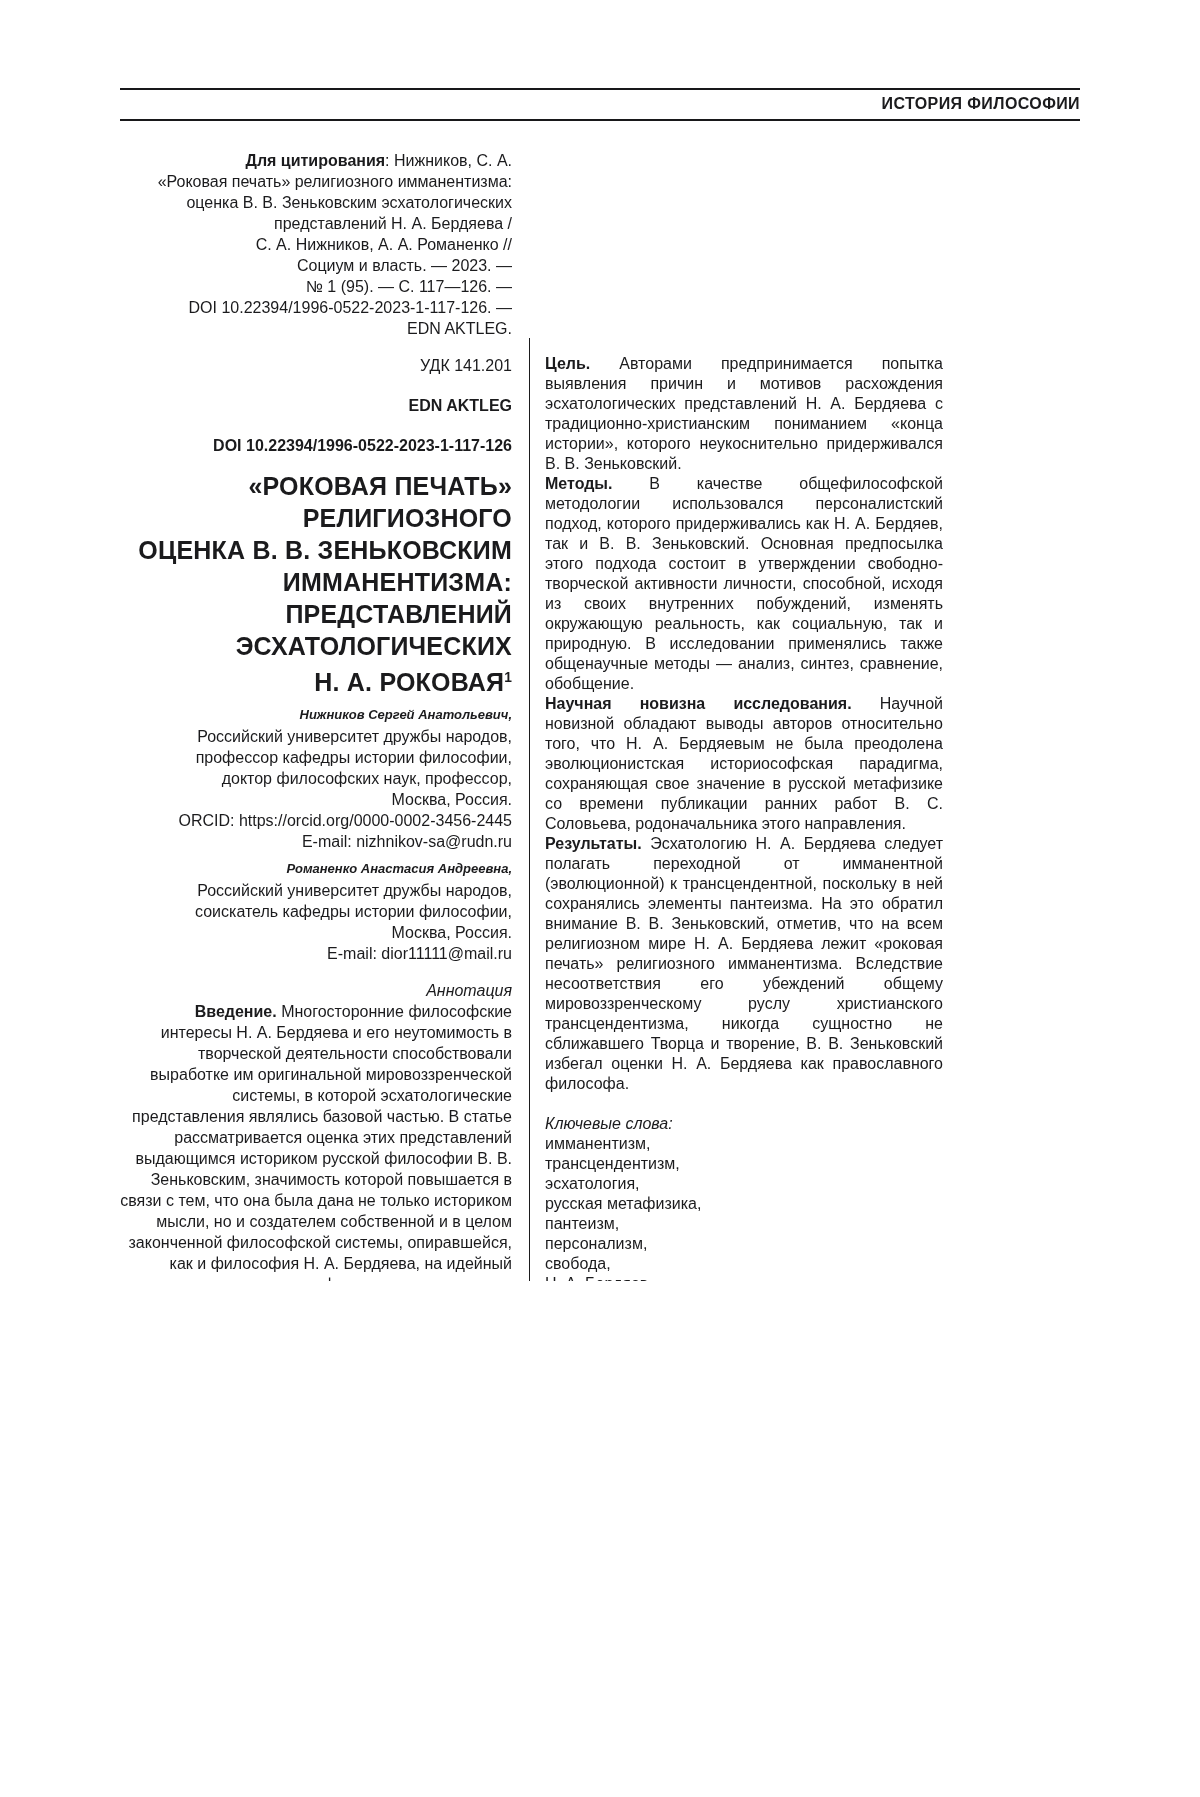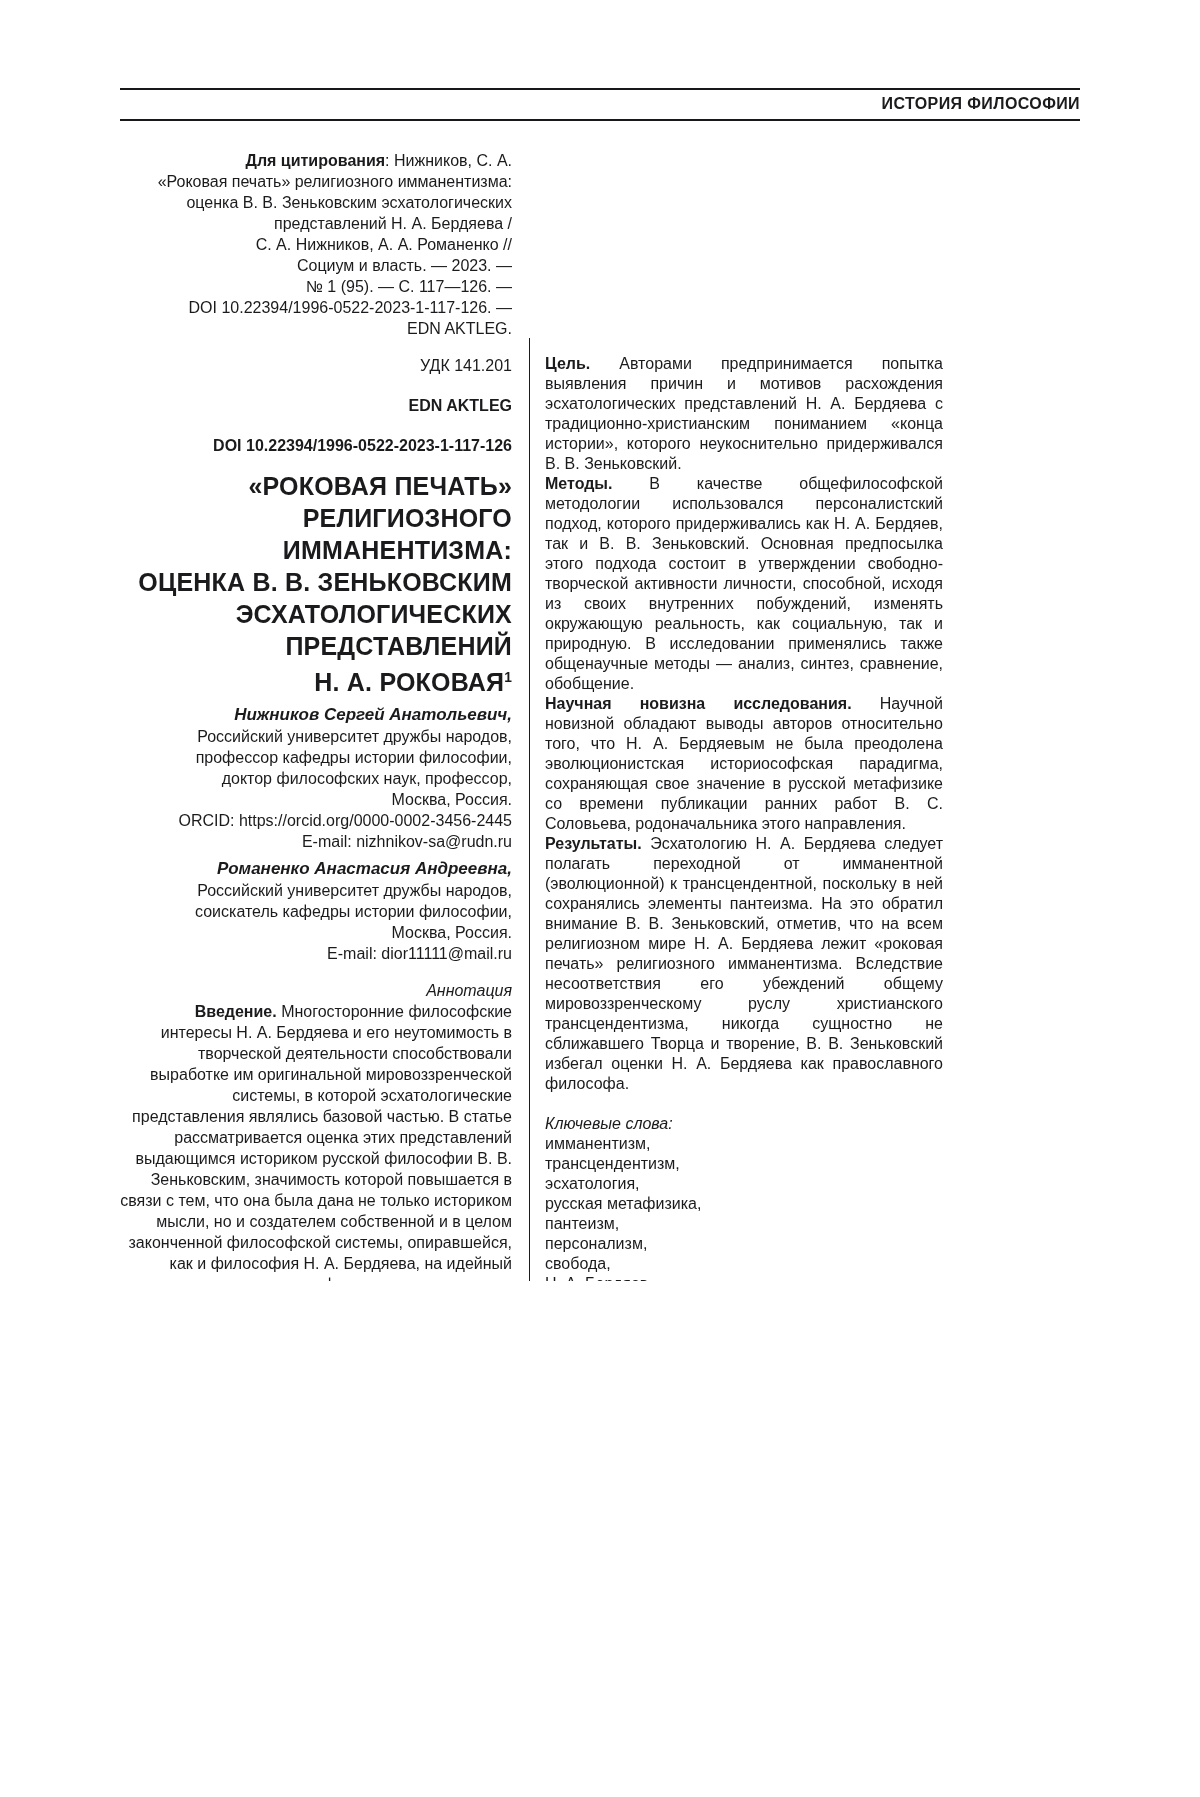--- a/index.html
+++ b/index.html
@@ -33,21 +33,21 @@
   .bold { font-weight: 700; }
 
   .title {
     margin: 14px 0 0; font-size: 25px; line-height: 32px;
     font-weight: 700; letter-spacing: .2px;
   }
   .title sup { font-size: .55em; }
 
   .author { margin-top: 6px; }
   .author + .author { }
-  .author-name { font-weight: 700; font-style: italic; font-size: 17px; line-height: 22px; }
+  .author-name { font-weight: 700; font-style: italic; font-size: 13px; line-height: 22px; }
 
   .annot-heading { font-style: italic; margin-top: 16px; }
   .abstract { margin: 0; text-align: right; }
 
   .vdivider {
     position: absolute; left: 529px; top: 338px;
     width: 1px; height: 1105px; background: #1b1b1d;
   }
 
   .col-right {
@@ -99,24 +99,24 @@
       <div class="cit-line">EDN AKTLEG.</div>
     </div>
 
     <div class="meta-line">УДК 141.201</div>
     <div class="meta-line bold">EDN AKTLEG</div>
     <div class="meta-line bold">DOI 10.22394/1996-0522-2023-1-117-126</div>
 
     <h1 class="title">
       <div>«РОКОВАЯ ПЕЧАТЬ»</div>
       <div>РЕЛИГИОЗНОГО</div>
+      <div>ОЦЕНКА В. В. ЗЕНЬКОВСКИМ</div>
       <div>ИММАНЕНТИЗМА:</div>
-      <div>ОЦЕНКА В. В. ЗЕНЬКОВСКИМ</div>
+      <div>ПРЕДСТАВЛЕНИЙ</div>
       <div>ЭСХАТОЛОГИЧЕСКИХ</div>
-      <div>ПРЕДСТАВЛЕНИЙ</div>
       <div><span>Н. А. РОКОВАЯ</span><sup>1</sup></div>
     </h1>
 
     <div class="author">
       <div class="author-name">Нижников Сергей Анатольевич,</div>
       <div>Российский университет дружбы народов,</div>
       <div>профессор кафедры истории философии,</div>
       <div>доктор философских наук, профессор,</div>
       <div>Москва, Россия.</div>
       <div>ORCID: https://orcid.org/0000-0002-3456-2445</div>

